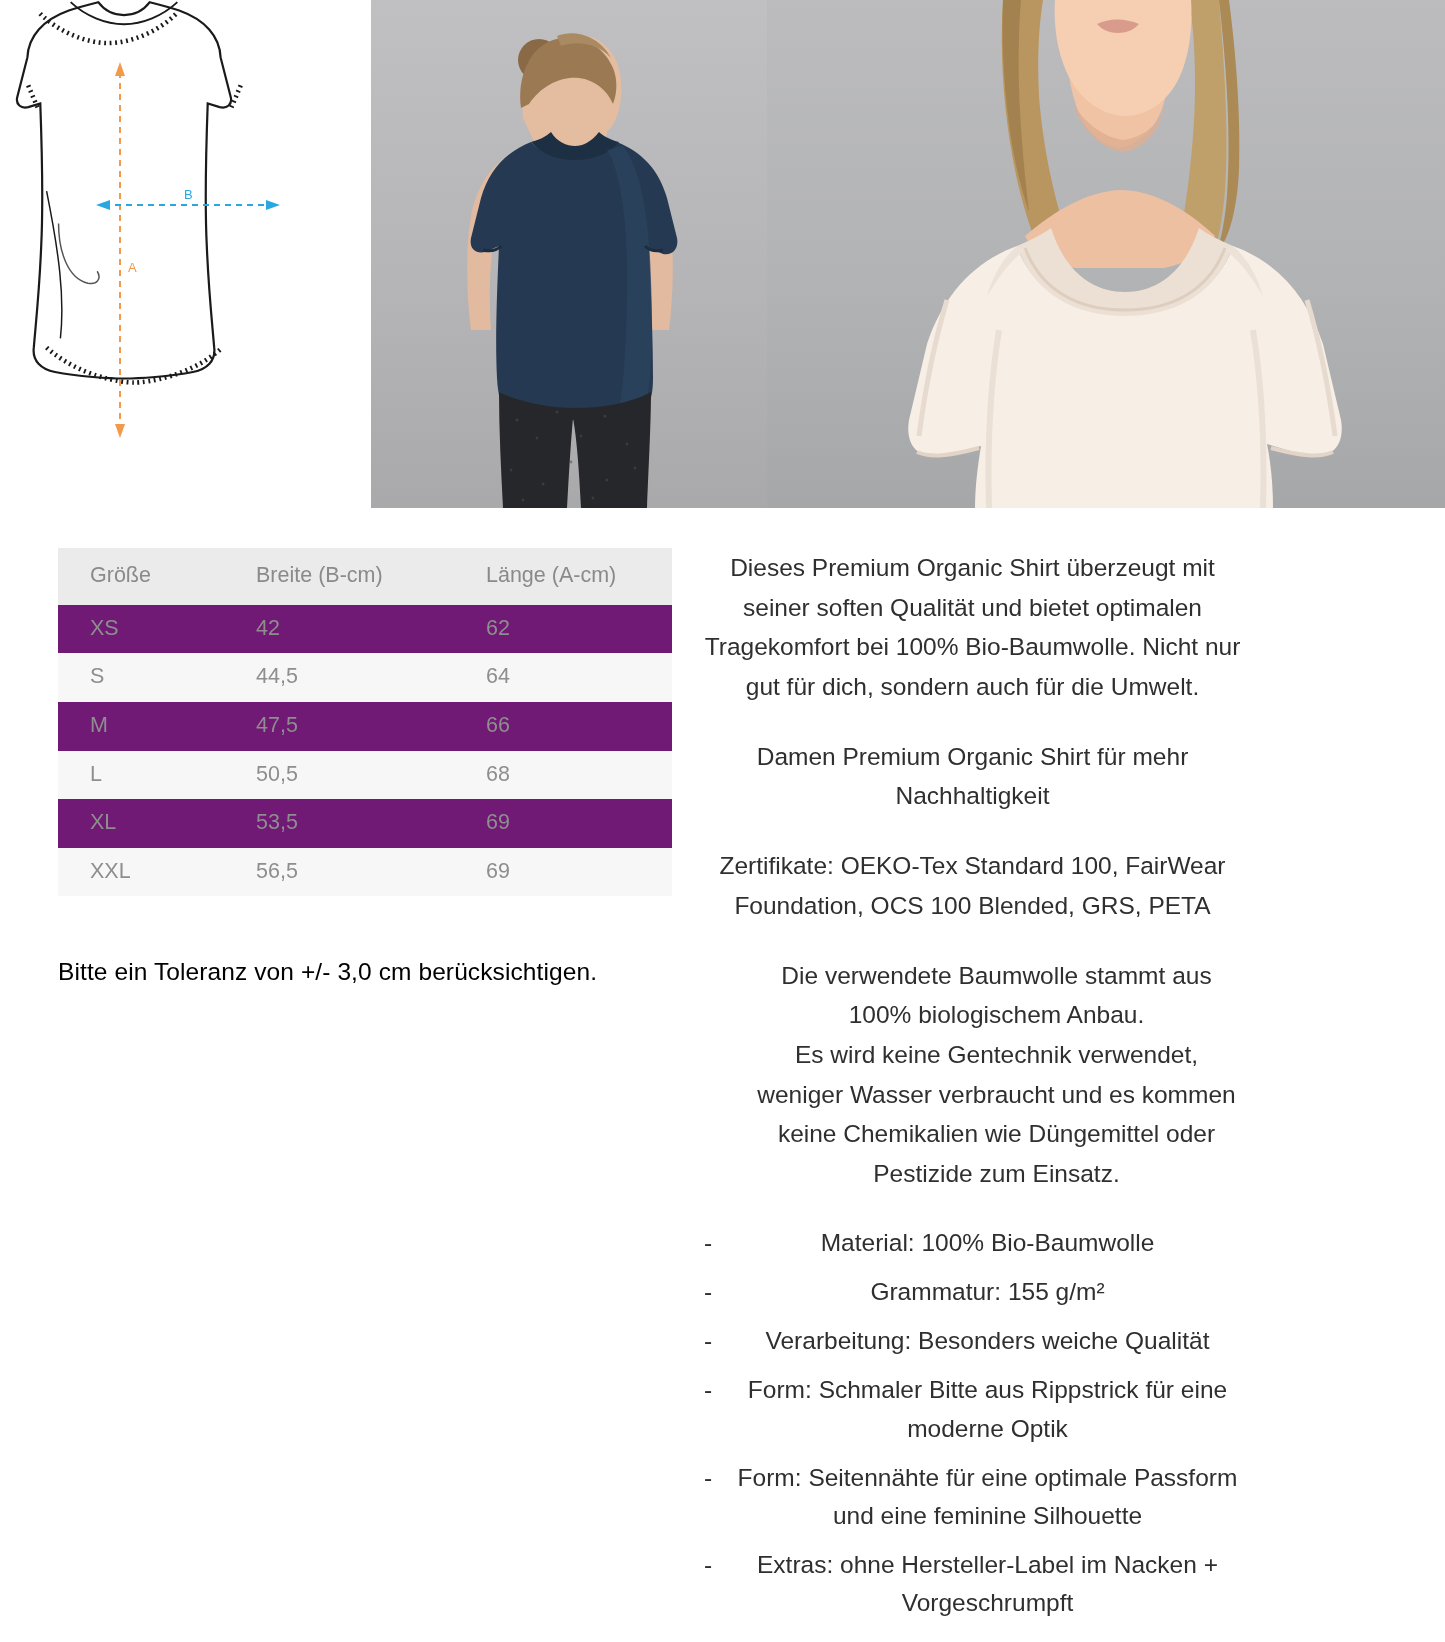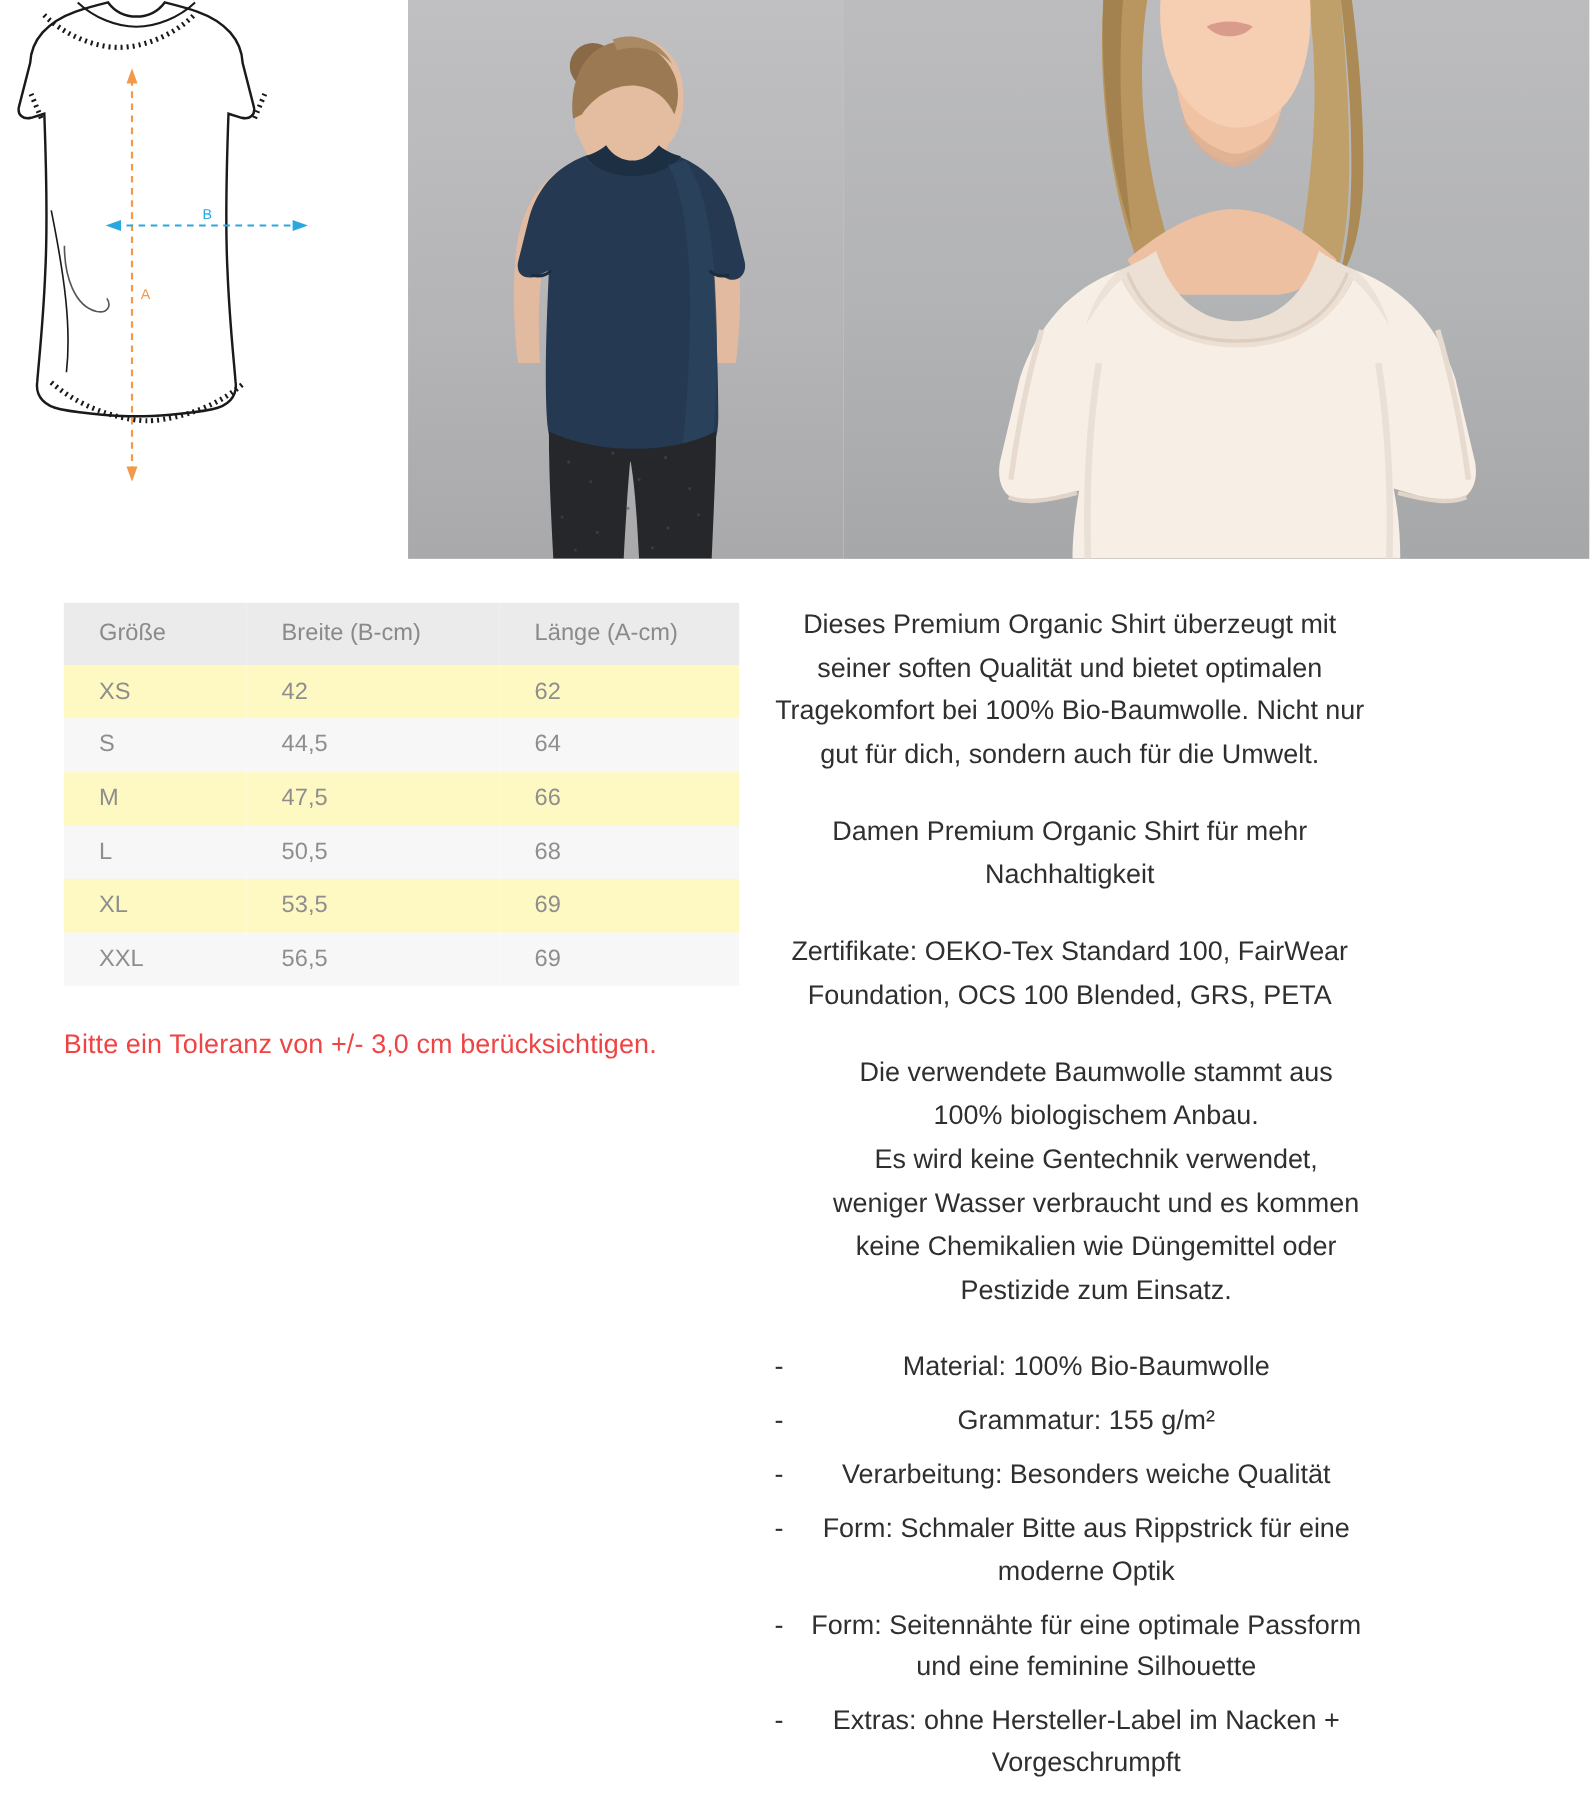--- a/index.html
+++ b/index.html
@@ -100,27 +100,27 @@
   table.size-table thead th {
     background: #ebebeb;
     color: #8a8a8a;
     font-size: 21.5px;
     padding-top: 16px;
     padding-bottom: 17px;
   }
   table.size-table col.c1 { width: 166px; }
   table.size-table col.c2 { width: 230px; }
   table.size-table col.c3 { width: 218px; }
-  table.size-table tbody tr.odd  { background: #fef9c3; }
+  table.size-table tbody tr.odd  { background: #701a75; }
   table.size-table tbody tr.even { background: #f7f7f7; }
 
   .tolerance {
-    margin-top: 40px;
+    margin-top: 62px;
     font-size: 24.5px;
-    color: #ef4444;
+    color: #000000;
     letter-spacing: .1px;
   }
 
   
   .desc {
     font-size: 24.5px;
     line-height: 1.62;
     color: #2f2f2f;
     max-width: 640px;
   }

